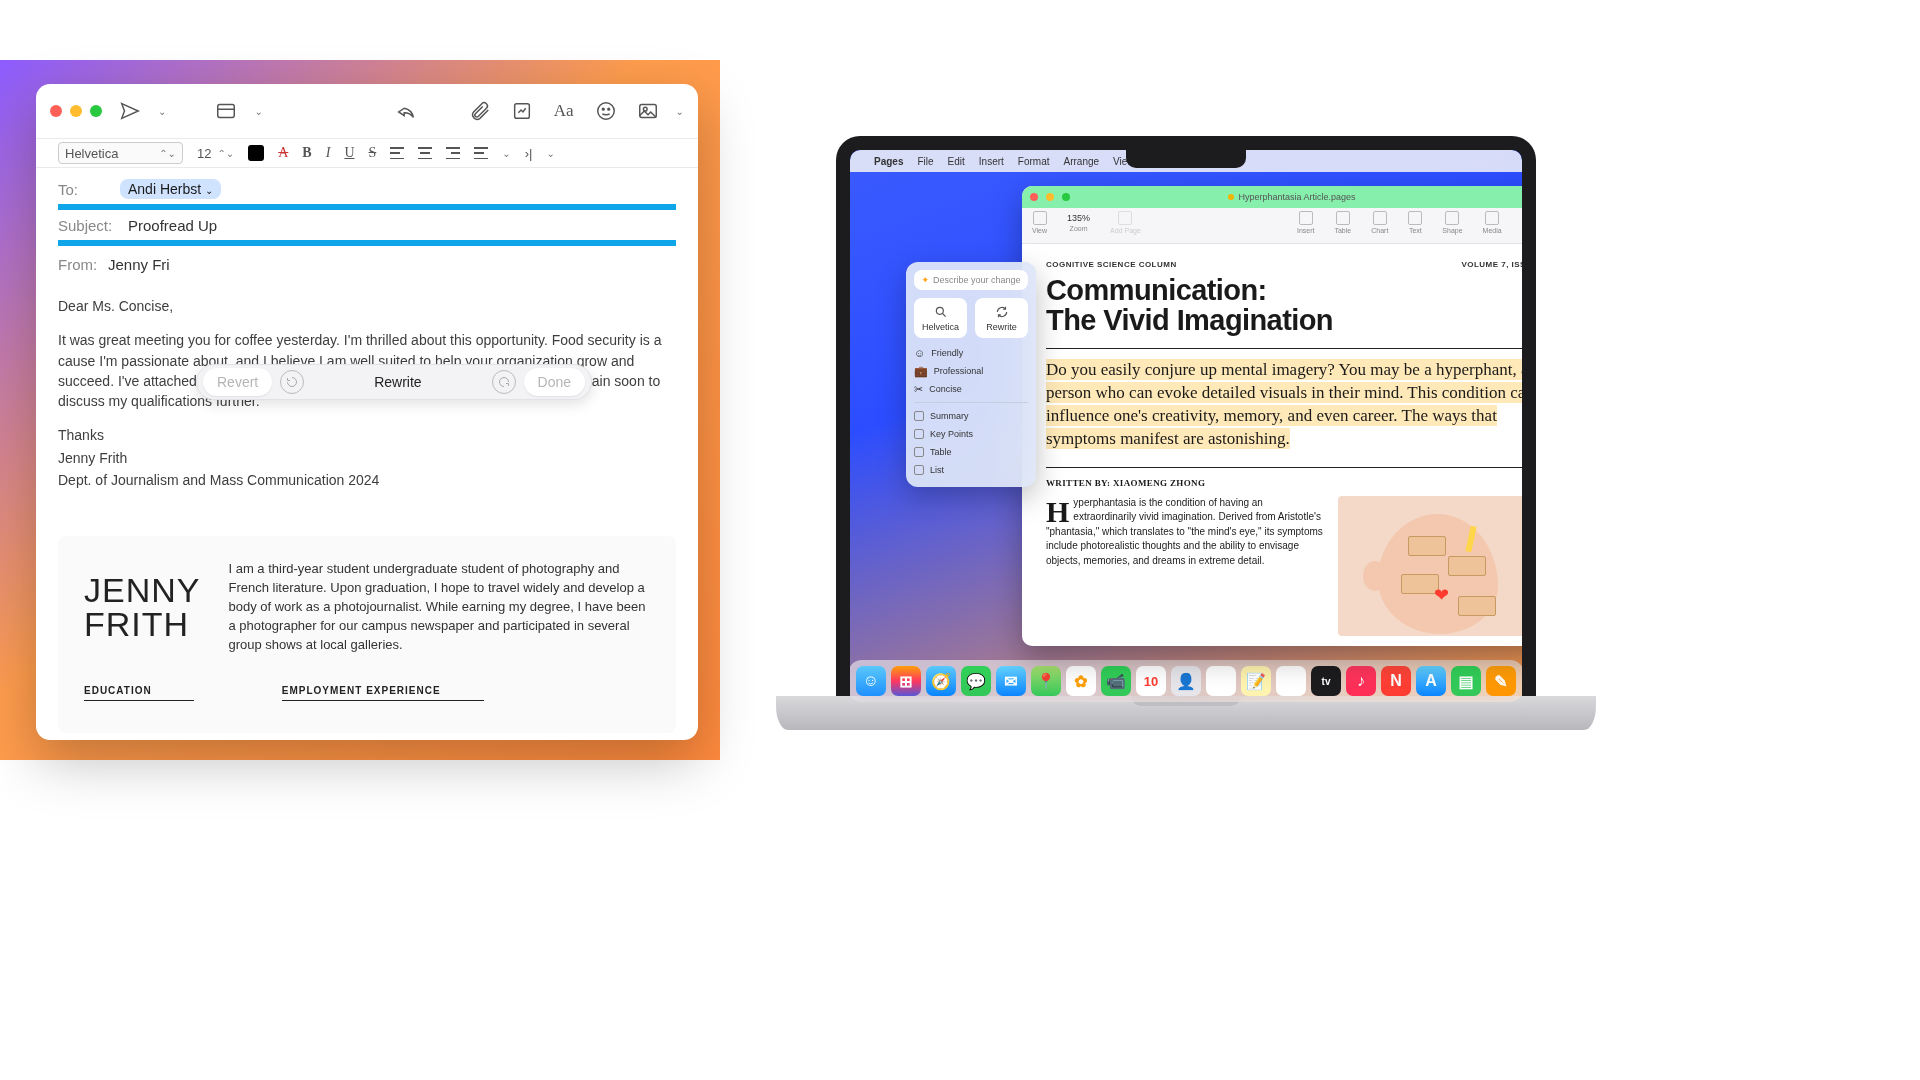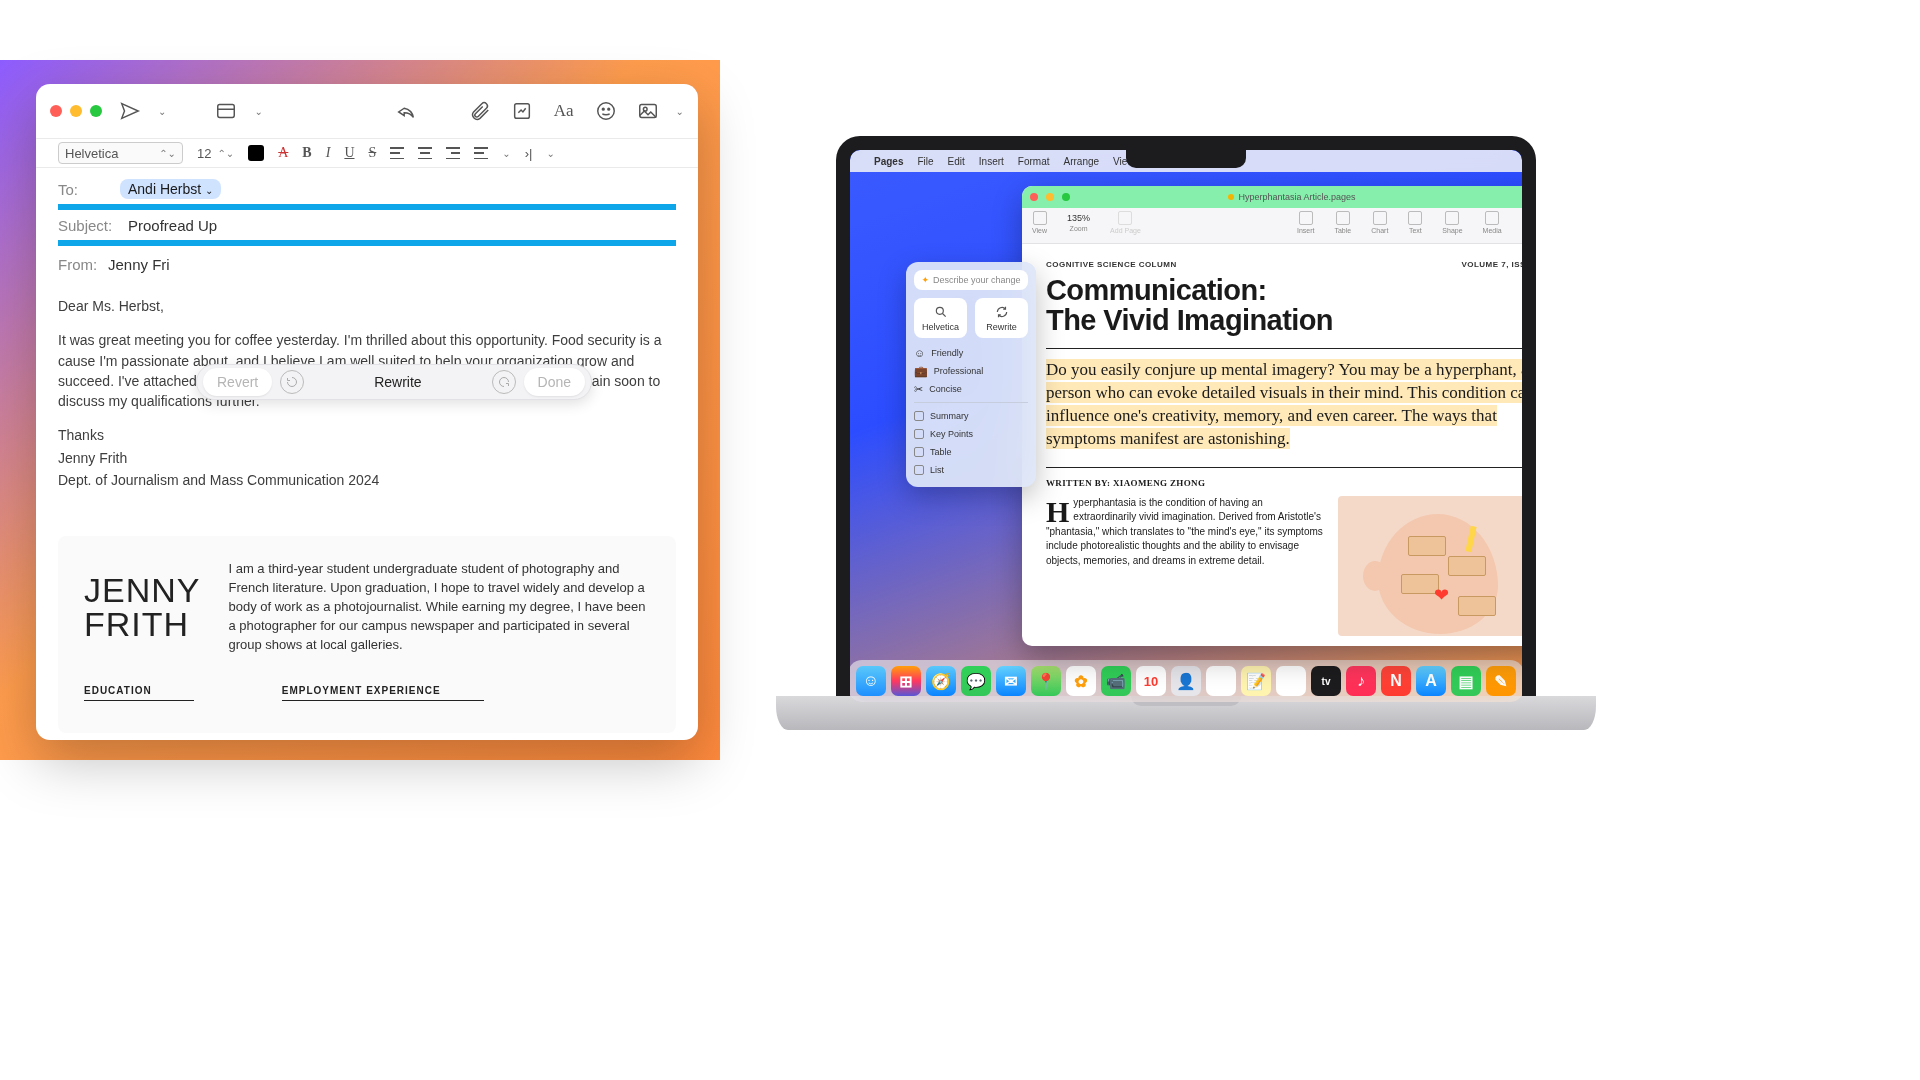--- a/index.html
+++ b/index.html
@@ -258,21 +258,21 @@
         <span class="hlabel" style="min-width:60px">Subject:</span>
         <span>Proofread Up</span>
       </div>
       <div class="hrow" style="border-bottom:none">
         <span class="hlabel from-label">From:</span>
         <span>Jenny Fri</span>
       </div>
     </div>
 
     <div class="body-area">
-      <p>Dear Ms. Herbst,</p>
+      <p>Dear Ms. Concise,</p>
       <p>It was great meeting you for coffee yesterday. I'm thrilled about this opportunity. Food security is a cause I'm passionate about, and I believe I am well suited to help your organization grow and succeed. I've attached my CV and cover letter for your review. I'd be happy to meet again soon to discuss my qualifications further.</p>
       <p style="margin-bottom:2px">Thanks</p>
       <p style="margin-bottom:2px">Jenny Frith</p>
       <p>Dept. of Journalism and Mass Communication 2024</p>
     </div>
 
     <div class="resume">
       <div class="resume-top">
         <div class="resume-name">
           <div>JENNY</div>

